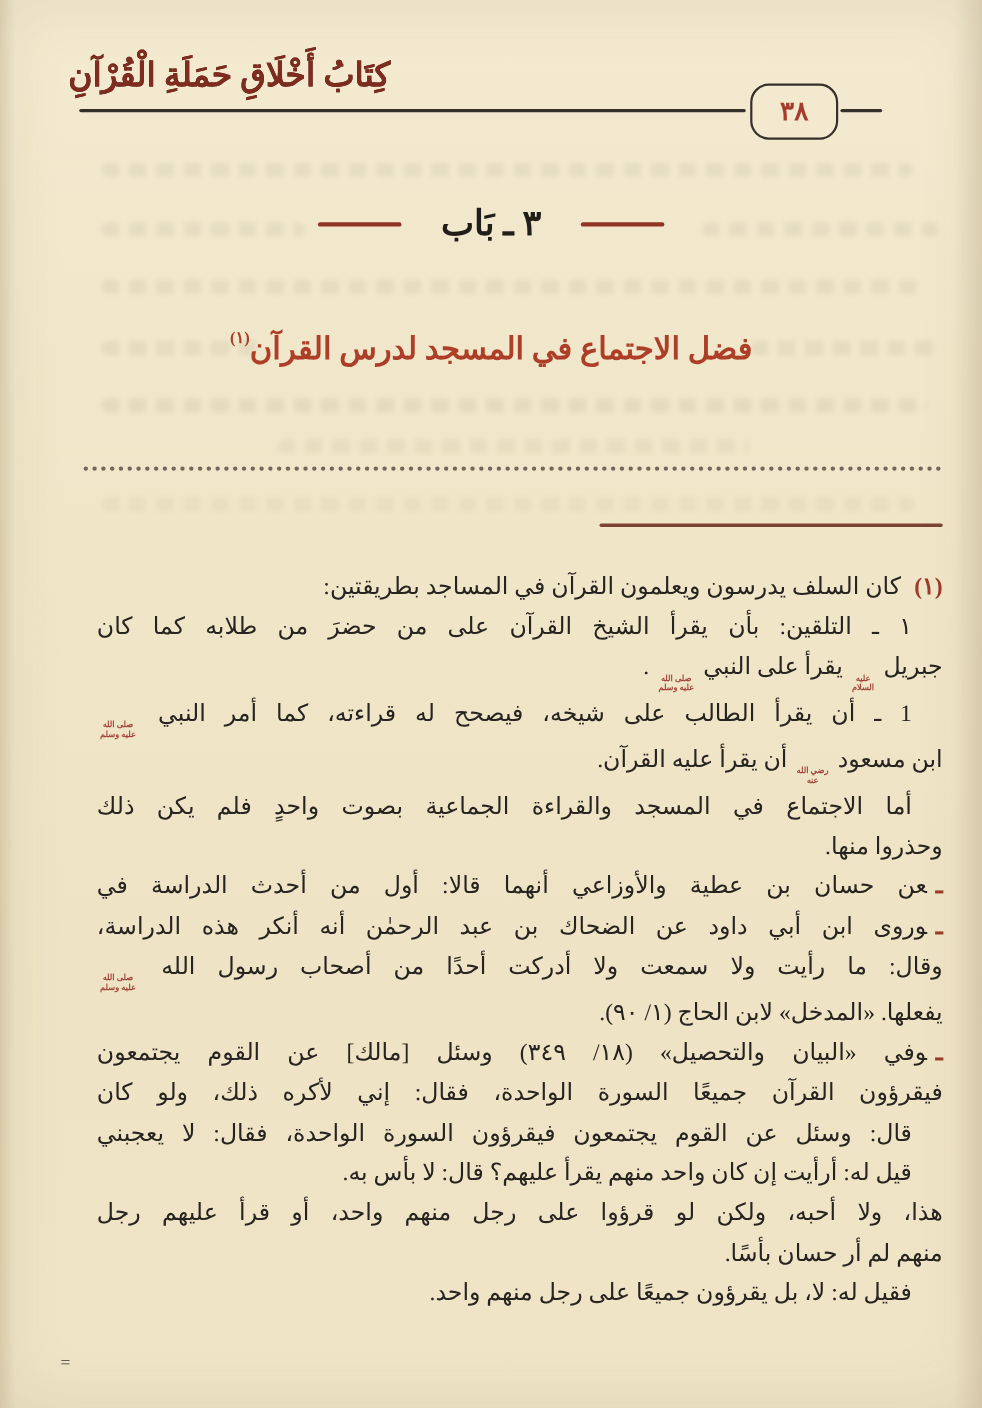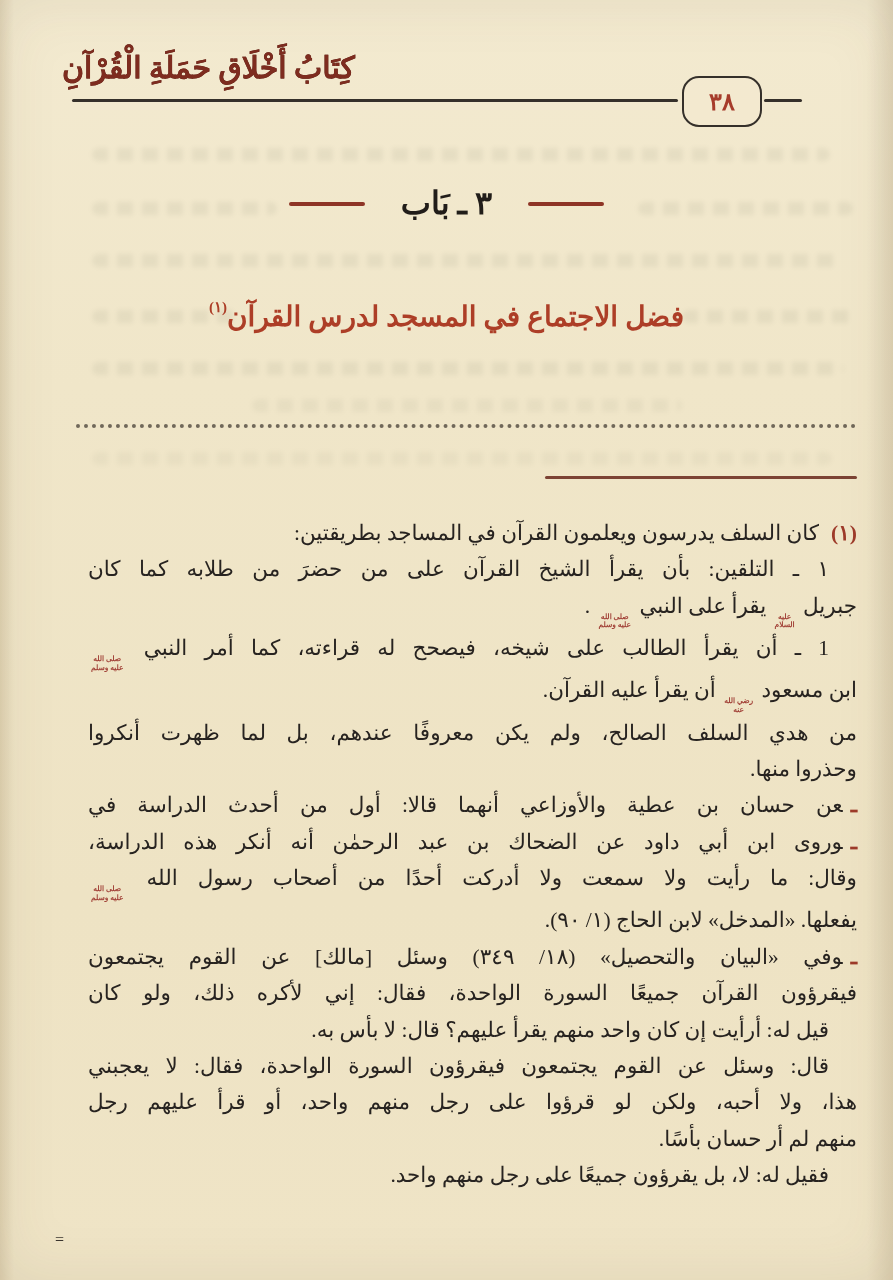--- a/index.html
+++ b/index.html
@@ -124,33 +124,33 @@
           <span>عليه وسلم</span>
         </span><span> .</span></div>
       <div class="fl full ind"><span>1 ـ أن يقرأ الطالب على شيخه، فيصحح له قراءته، كما أمر النبي </span><span class="hon">
           <span>صلى الله</span>
           <span>عليه وسلم</span>
         </span></div>
       <div class="fl part"><span>ابن مسعود </span><span class="hon">
           <span>رضي الله</span>
           <span>عنه</span>
         </span><span> أن يقرأ عليه القرآن.</span></div>
-      <div class="fl full"><span>من هدي السلف الصالح، ولم يكن معروفًا عندهم، بل لما ظهرت أنكروا</span></div>
+      <div class="fl full ind"><span>أما الاجتماع في المسجد والقراءة الجماعية بصوت واحدٍ فلم يكن ذلك</span></div>
       <div class="fl part"><span>وحذروا منها.</span></div>
       <div class="fl full"><span class="mk dash">ـ</span><span>عن حسان بن عطية والأوزاعي أنهما قالا: أول من أحدث الدراسة في</span></div>
       <div class="fl full"><span class="mk dash">ـ</span><span>وروى ابن أبي داود عن الضحاك بن عبد الرحمٰن أنه أنكر هذه الدراسة،</span></div>
       <div class="fl full"><span>وقال: ما رأيت ولا سمعت ولا أدركت أحدًا من أصحاب رسول الله </span><span class="hon">
           <span>صلى الله</span>
           <span>عليه وسلم</span>
         </span></div>
       <div class="fl part"><span>يفعلها. «المدخل» لابن الحاج (١/ ٩٠).</span></div>
       <div class="fl full"><span class="mk dash">ـ</span><span>وفي «البيان والتحصيل» (١٨/ ٣٤٩) وسئل [مالك] عن القوم يجتمعون</span></div>
       <div class="fl full"><span>فيقرؤون القرآن جميعًا السورة الواحدة، فقال: إني لأكره ذلك، ولو كان</span></div>
+      <div class="fl full ind"><span>قال: وسئل عن القوم يجتمعون فيقرؤون السورة الواحدة، فقال: لا يعجبني</span></div>
       <div class="fl part ind"><span>قيل له: أرأيت إن كان واحد منهم يقرأ عليهم؟ قال: لا بأس به.</span></div>
-      <div class="fl full ind"><span>قال: وسئل عن القوم يجتمعون فيقرؤون السورة الواحدة، فقال: لا يعجبني</span></div>
       <div class="fl full"><span>هذا، ولا أحبه، ولكن لو قرؤوا على رجل منهم واحد، أو قرأ عليهم رجل</span></div>
       <div class="fl part"><span>منهم لم أر حسان بأسًا.</span></div>
       <div class="fl part ind"><span>فقيل له: لا، بل يقرؤون جميعًا على رجل منهم واحد.</span></div>
     </div>
 
   <span class="cont-mark">=</span>
 
   <div class="vignette"></div>
 </div>
 

